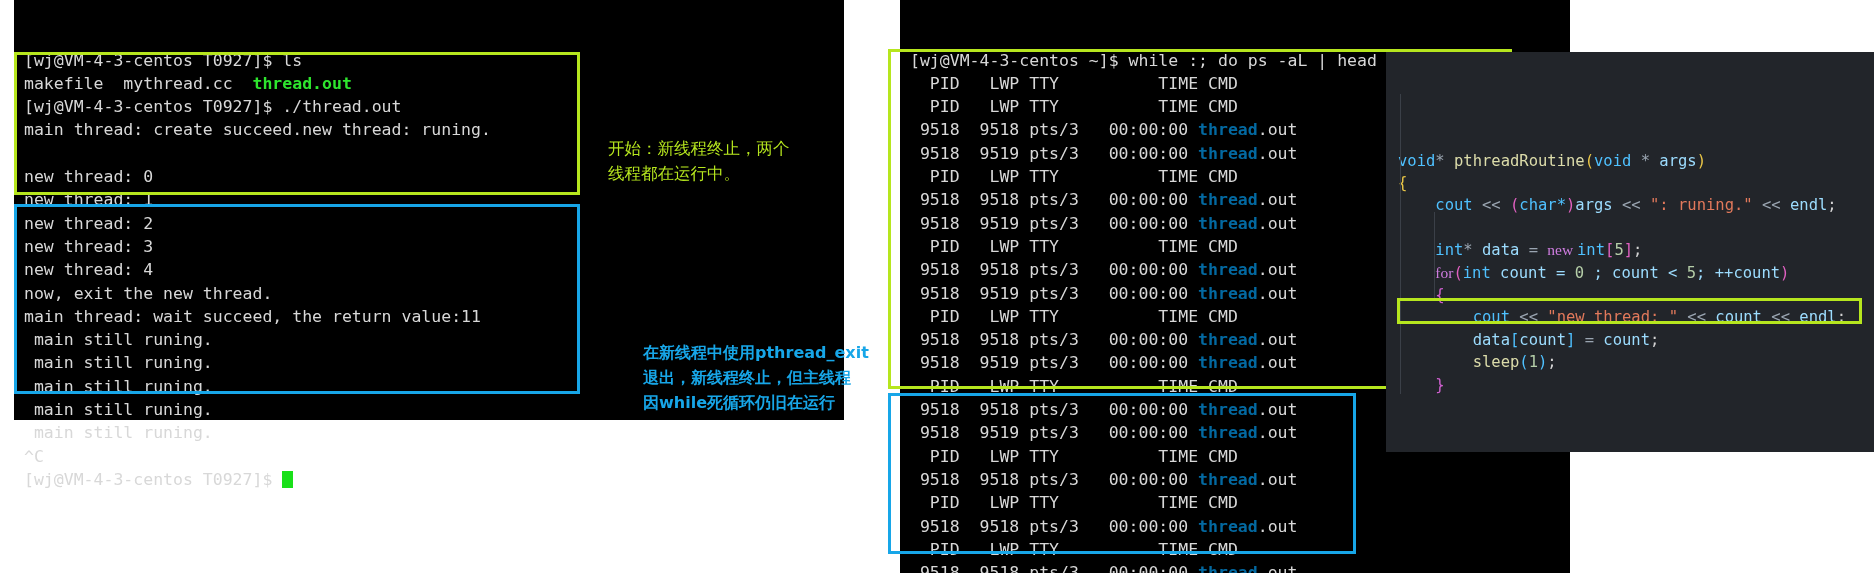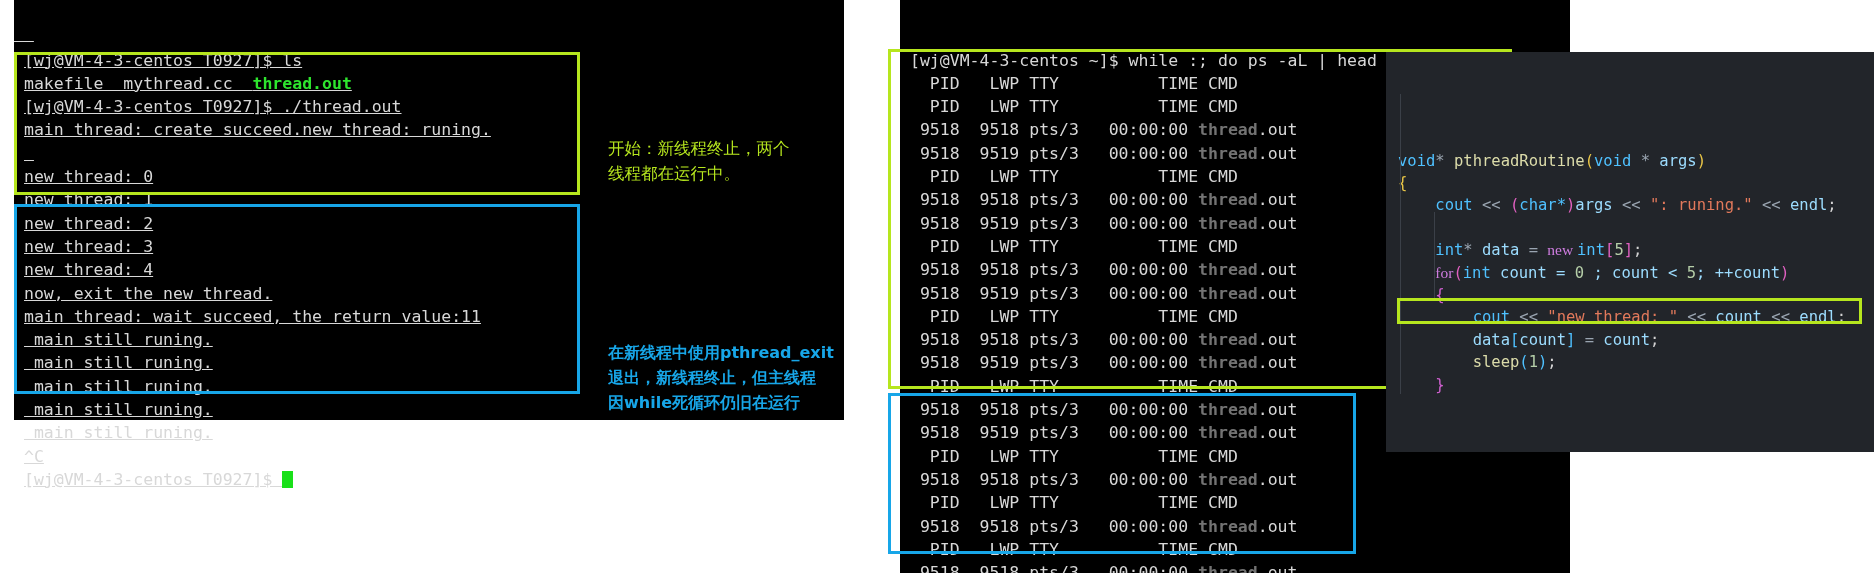--- a/index.html
+++ b/index.html
@@ -6,40 +6,40 @@
   body{
     width:1874px;height:573px;position:relative;overflow:hidden;
     font-family:"DejaVu Sans Mono","Liberation Mono",monospace;
   }
   .term{
     position:absolute;background:#000000;color:#d8d8d8;
     font-family:"DejaVu Sans Mono","Liberation Mono",monospace;
     white-space:pre;
   }
   
-  #left-terminal{left:14px;top:0px;width:830px;height:420px;font-size:16.5px;line-height:23.3px;text-decoration:underline;}
+  #left-terminal{left:14px;top:0px;width:830px;height:420px;font-size:16.5px;line-height:23.3px;}
   #left-terminal .pad{padding:2px 0 0 10px;}
   
   #right-terminal{left:900px;top:0px;width:670px;height:573px;font-size:16.5px;line-height:23.3px;}
   #right-terminal .pad{padding:2px 0 0 10px;}
 
   .g{color:#2ee62e;font-weight:bold;}      
-  .r{color:#737373;font-weight:bold;}      
+  .r{color:#0369a1;font-weight:bold;}      
   .w{color:#d8d8d8;}
   .cursor{display:inline-block;width:11px;height:17px;background:#19e019;vertical-align:-3px;}
 
   
   .box{position:absolute;box-sizing:border-box;background:transparent;pointer-events:none;}
   .box-green{border:3px solid #b6e61e;}
   .box-blue{border:3px solid #17a6e8;}
 
   
   .note{position:absolute;white-space:pre-line;font-family:"DejaVu Sans","Liberation Sans",sans-serif;}
   .note-green{color:#b6e61e;font-size:16.5px;line-height:25px;}
-  .note-blue{color:#17a6e8;font-size:16px;line-height:25px;font-weight:bold;}
+  .note-blue{color:#17a6e8;font-size:16px;line-height:25px;font-weight:bold;margin-left:35px;}
 
   
   #code-panel{
     position:absolute;left:1386px;top:52px;width:488px;height:400px;
     background:#22252a;color:#c9d1d9;
     font-family:"DejaVu Sans Mono","Liberation Mono",monospace;
     font-size:15.5px;line-height:22.4px;white-space:pre;overflow:hidden;
     padding:8px 0 0 12px;box-sizing:border-box;
   }
   #code-panel .indent-guide{

